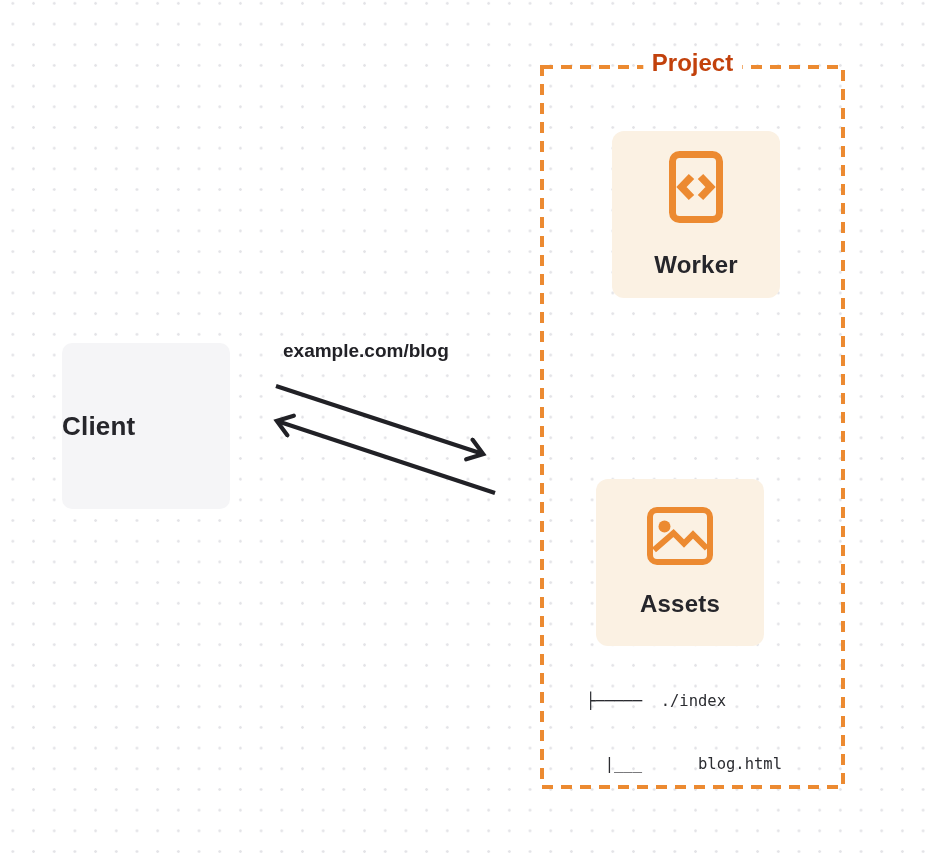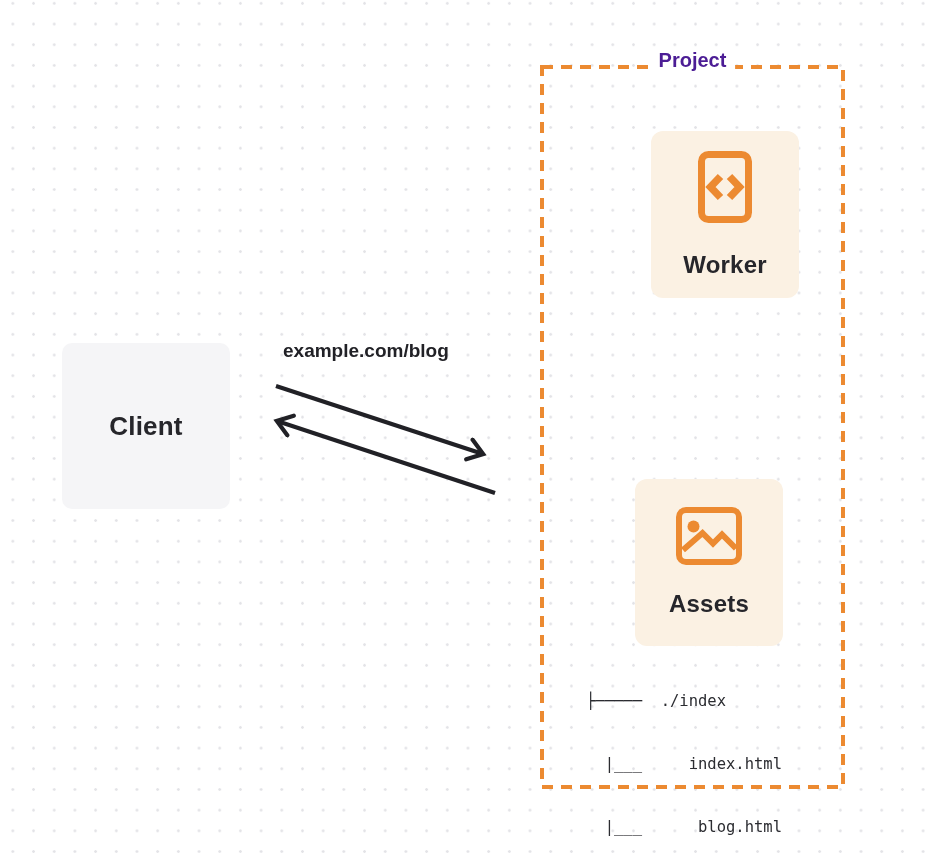--- a/index.html
+++ b/index.html
@@ -15,21 +15,21 @@
     background-position: 2.5px -7px;
   }
 
   
   .client-box {
     position: absolute;
     left: 62px; top: 343px;
     width: 168px; height: 166px;
     background: #f5f5f7;
     border-radius: 10px;
-    display: flex; align-items: center; justify-content: center;
+    display: flex; align-items: center; 
   }
   .client-box .label {
     font-size: 26px; font-weight: 700; color: #26262b; letter-spacing: 0.2px;
   }
 
   
   .request-label {
     position: absolute;
     left: 283px; top: 340px;
     font-size: 19px; font-weight: 700; color: #212126;
@@ -48,34 +48,33 @@
     left: 540px; top: 65px;
     width: 305px; height: 724px;
   }
   .project-box .dash-svg { position: absolute; left: 0; top: 0; }
   .project-label {
     position: absolute;
     left: 50%; top: -16px;
     transform: translateX(-50%);
     background: #ffffff;
     padding: 0 9px;
-    font-size: 20px; font-weight: 700; color: #4c1d95;
+    font-size: 24px; font-weight: 700; color: #c2410c;
     white-space: nowrap;
   }
 
   
   .card {
     position: absolute;
-    width: 148px; height: 167px;
+    width: 168px; height: 167px;
     background: #fbf1e3;
     border-radius: 12px;
     display: flex; flex-direction: column;
     align-items: center; justify-content: center;
     gap: 24px;
-    margin-left: 39px;
   }
   .card.worker { left: 72px; top: 66px; }
   .card.assets { left: 56px; top: 414px; gap: 21px; }
   .card .card-label {
     font-size: 24px; font-weight: 700; color: #26262b; letter-spacing: 0.2px;
   }
 
   
   .file-tree {
     position: absolute;
@@ -132,19 +131,18 @@
           <rect x="3" y="3" width="60" height="52" rx="7" fill="none" stroke="#ec8a31" stroke-width="6"></rect>
           <circle cx="17.5" cy="19.5" r="6" fill="#ec8a31"></circle>
           <path d="M7 43 L26.5 26 L37 36.5 L46 27.5 L60 41.5" fill="none" stroke="#ec8a31" stroke-width="6"></path>
         </svg>
       </span>
       <span class="card-label">Assets</span>
     </div>
 
     <div class="file-tree">
       <div>├─────  ./index</div>
-      <div>  |___     index.html</div>
       <div>  |___      blog.html</div>
       
     </div>
   </div>
 
 </div>
 
 </body></html>

